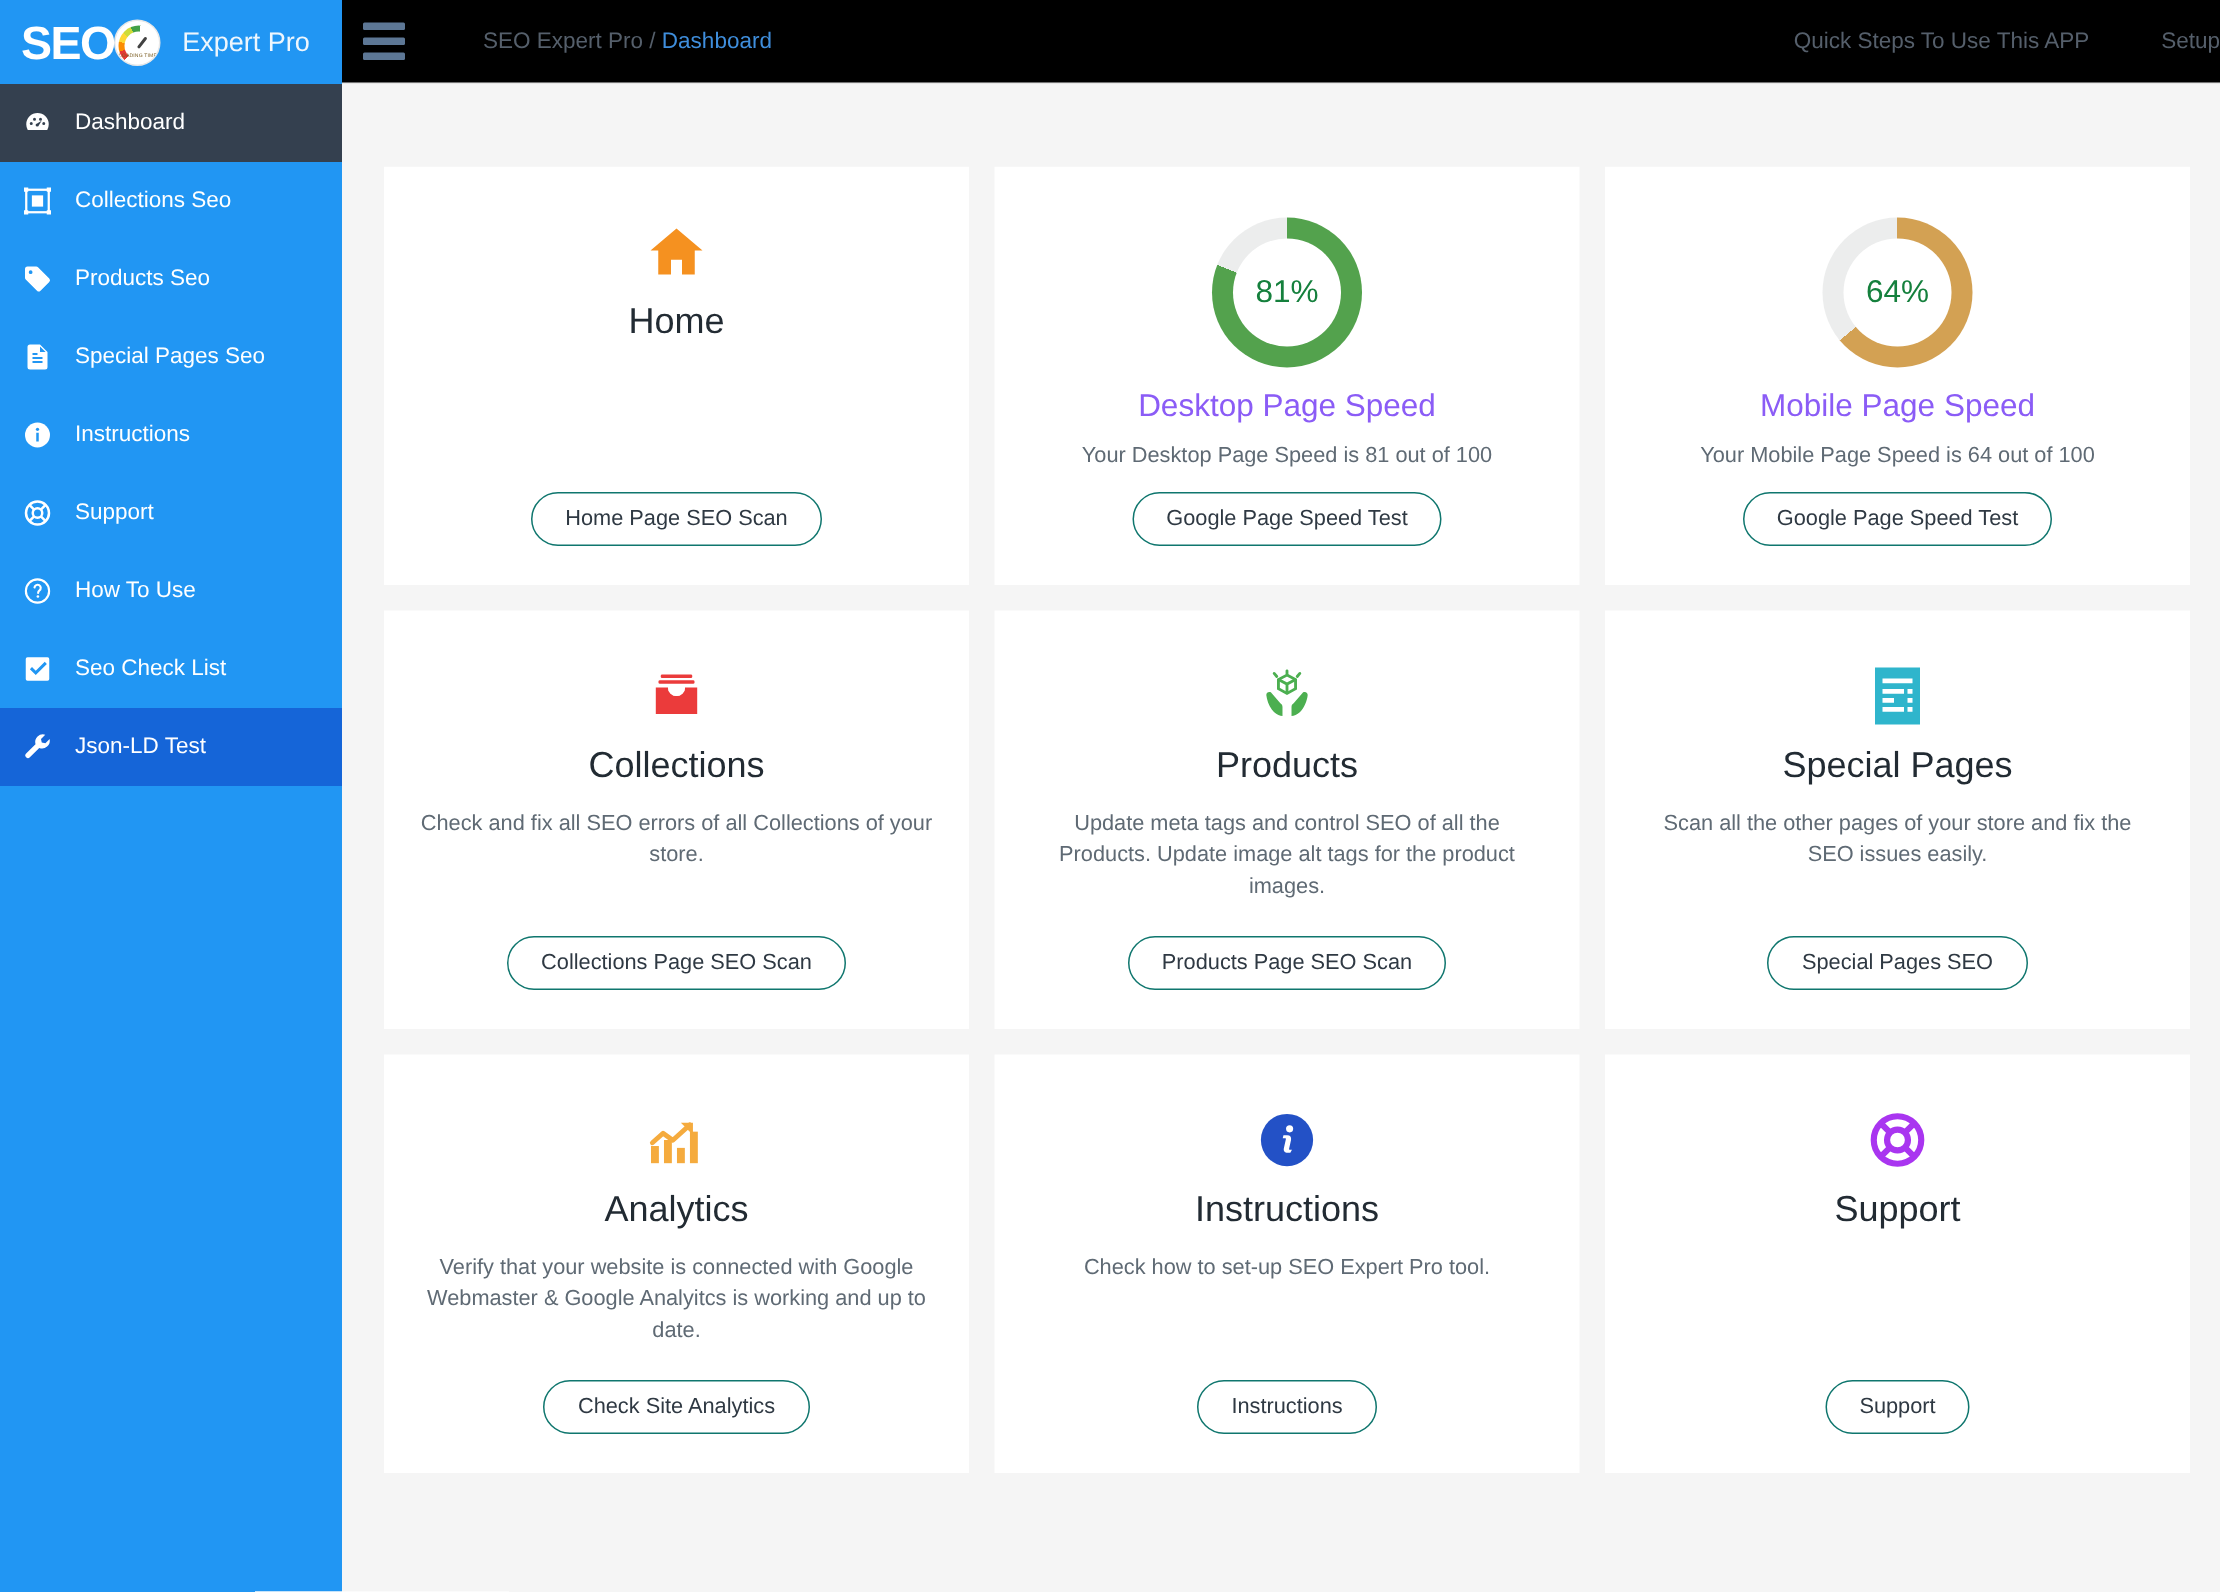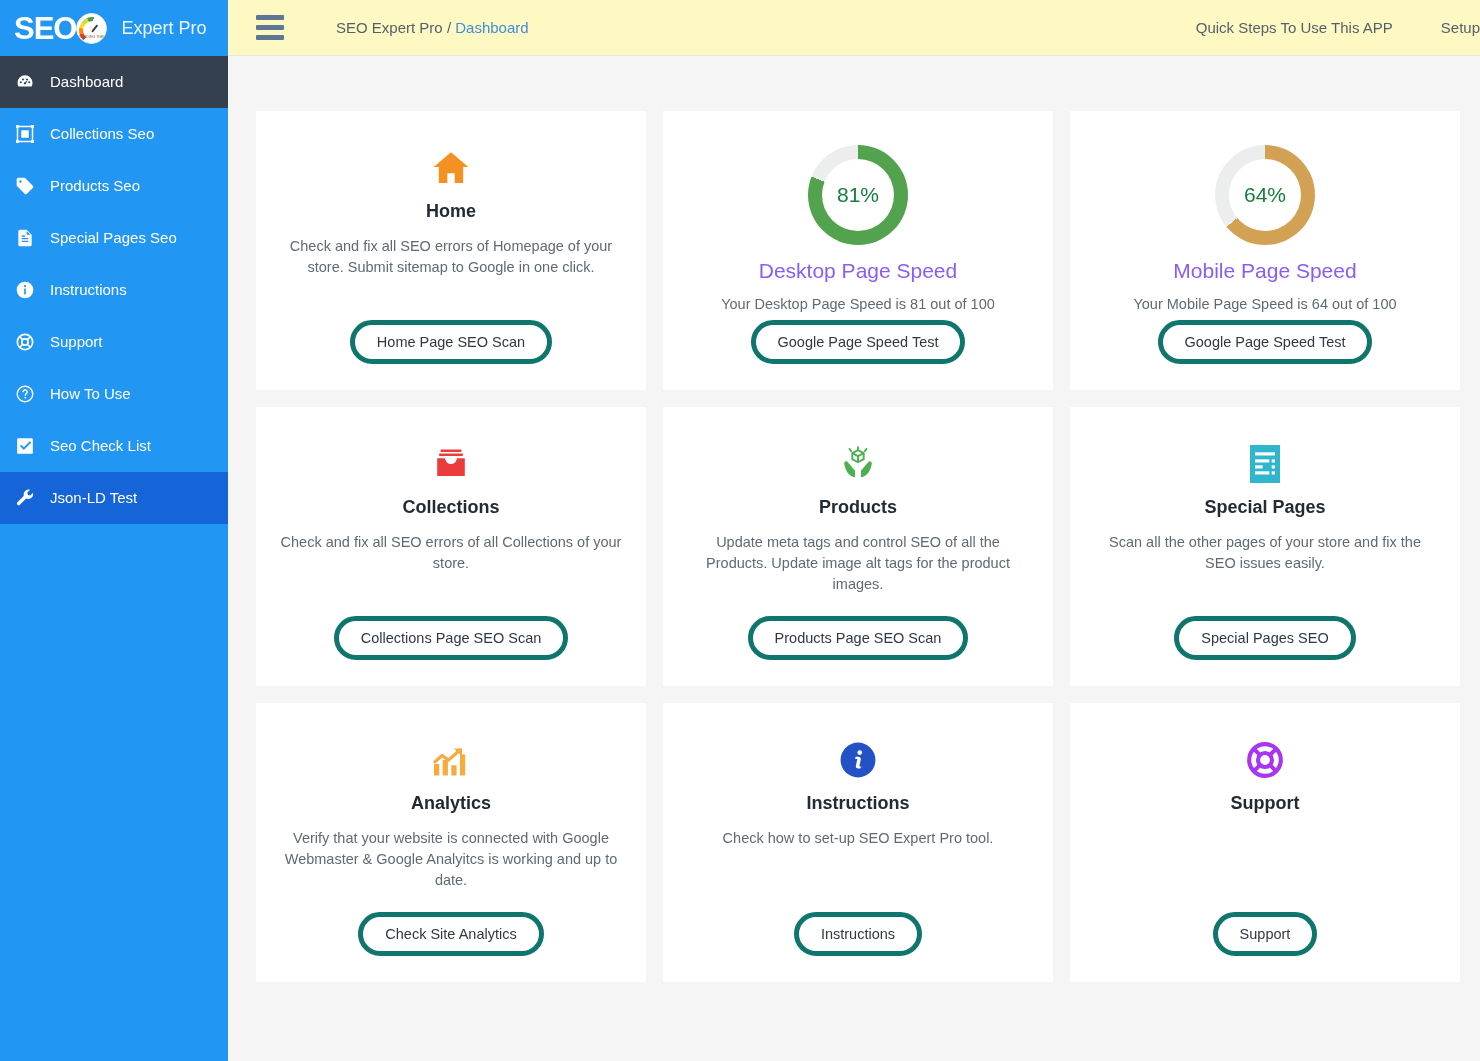--- a/index.html
+++ b/index.html
@@ -78,23 +78,23 @@
   }
   .nav-item .ico svg { display: block; }
   .nav-item.active-dark { background: #34404f; }
   .nav-item.active-blue { background: #1565d8; }
   .nav-label { white-space: normal; }
 
   
   #main { flex: 1; height: 1061px; display: flex; flex-direction: column; background: #f5f5f5; overflow: hidden; }
 
   #topbar {
-    height: 56px; min-height: 56px; background: #fef9c3;
+    height: 56px; min-height: 56px; background: #000000;
     border-bottom: 1px solid #e6e6e6;
-    display: flex; align-items: center; padding: 0 0 0 24px;
+    display: flex; align-items: center; padding: 0 0 0 10px;
   }
   .hamburger {
     width: 36px; height: 34px; display: flex; flex-direction: column;
     justify-content: center; gap: 5px; padding: 0 4px; cursor: pointer;
   }
   .hamburger span {
     display: block; height: 5px; background: #5d7795; border-radius: 1px;
   }
   .crumbs { margin-left: 48px; font-size: 15px; color: #555f6b; white-space: nowrap; }
   .crumbs .cur { color: #3f8edc; }
@@ -113,30 +113,30 @@
     grid-template-columns: repeat(3, 1fr);
     gap: 17px;
   }
   .card {
     background: #ffffff; min-height: 279px;
     display: flex; flex-direction: column; align-items: center;
     padding: 34px 24px 26px 24px;
   }
   .card-icon { height: 46px; display: flex; align-items: center; justify-content: center; }
   .card-title {
-    font-size: 18px; color: #222b33; margin-top: 9px; font-weight: bold;
+    font-size: 24px; color: #222b33; margin-top: 9px; font-weight: normal;
     text-align: center; line-height: 1.25;
   }
   .card-desc {
     font-size: 14.5px; color: #5f6a74; text-align: center;
     margin-top: 13px; line-height: 21px; max-width: 360px;
   }
   .card-btn {
     margin-top: auto;
-    border: 5px solid #0f766e; border-radius: 22px;
+    border: 1px solid #0f766e; border-radius: 22px;
     background: #ffffff; color: #2f3943;
     font-size: 14.5px; font-family: "Liberation Sans", sans-serif;
     padding: 9px 22px; cursor: pointer; white-space: nowrap;
   }
 
   
   .donut { position: relative; width: 100px; height: 100px; }
   .donut .ring { width: 100px; height: 100px; border-radius: 50%; }
   .donut .hole {
     position: absolute; left: 14px; top: 14px;
@@ -301,21 +301,20 @@
     <div id="content">
       <div class="grid">
 
         <div class="card">
           <div class="card-icon ic-home">
             <svg width="40" height="40" viewBox="0 0 24 24" fill="currentColor">
                 <path d="M12 2.6L1.6 11.4h3.1V21h5.1v-5.9h4.4V21h5.1v-9.6h3.1z"></path>
               </svg>
           </div>
           <div class="card-title">Home</div>
-          <div class="card-desc">Check and fix all SEO errors of Homepage of your store. Submit sitemap to Google in one click.</div>
           <button class="card-btn">Home Page SEO Scan</button>
         </div>
 
         <div class="card">
           <div class="donut" id="donut-desktop">
             <div class="ring" style="background: conic-gradient(rgb(83, 162, 77) 0deg, rgb(83, 162, 77) 291.6deg, rgb(236, 237, 237) 291.6deg, rgb(236, 237, 237) 360deg);"></div>
             <div class="hole"></div>
             <div class="val">81%</div>
           </div>
           <div class="speed-title">Desktop Page Speed</div>

